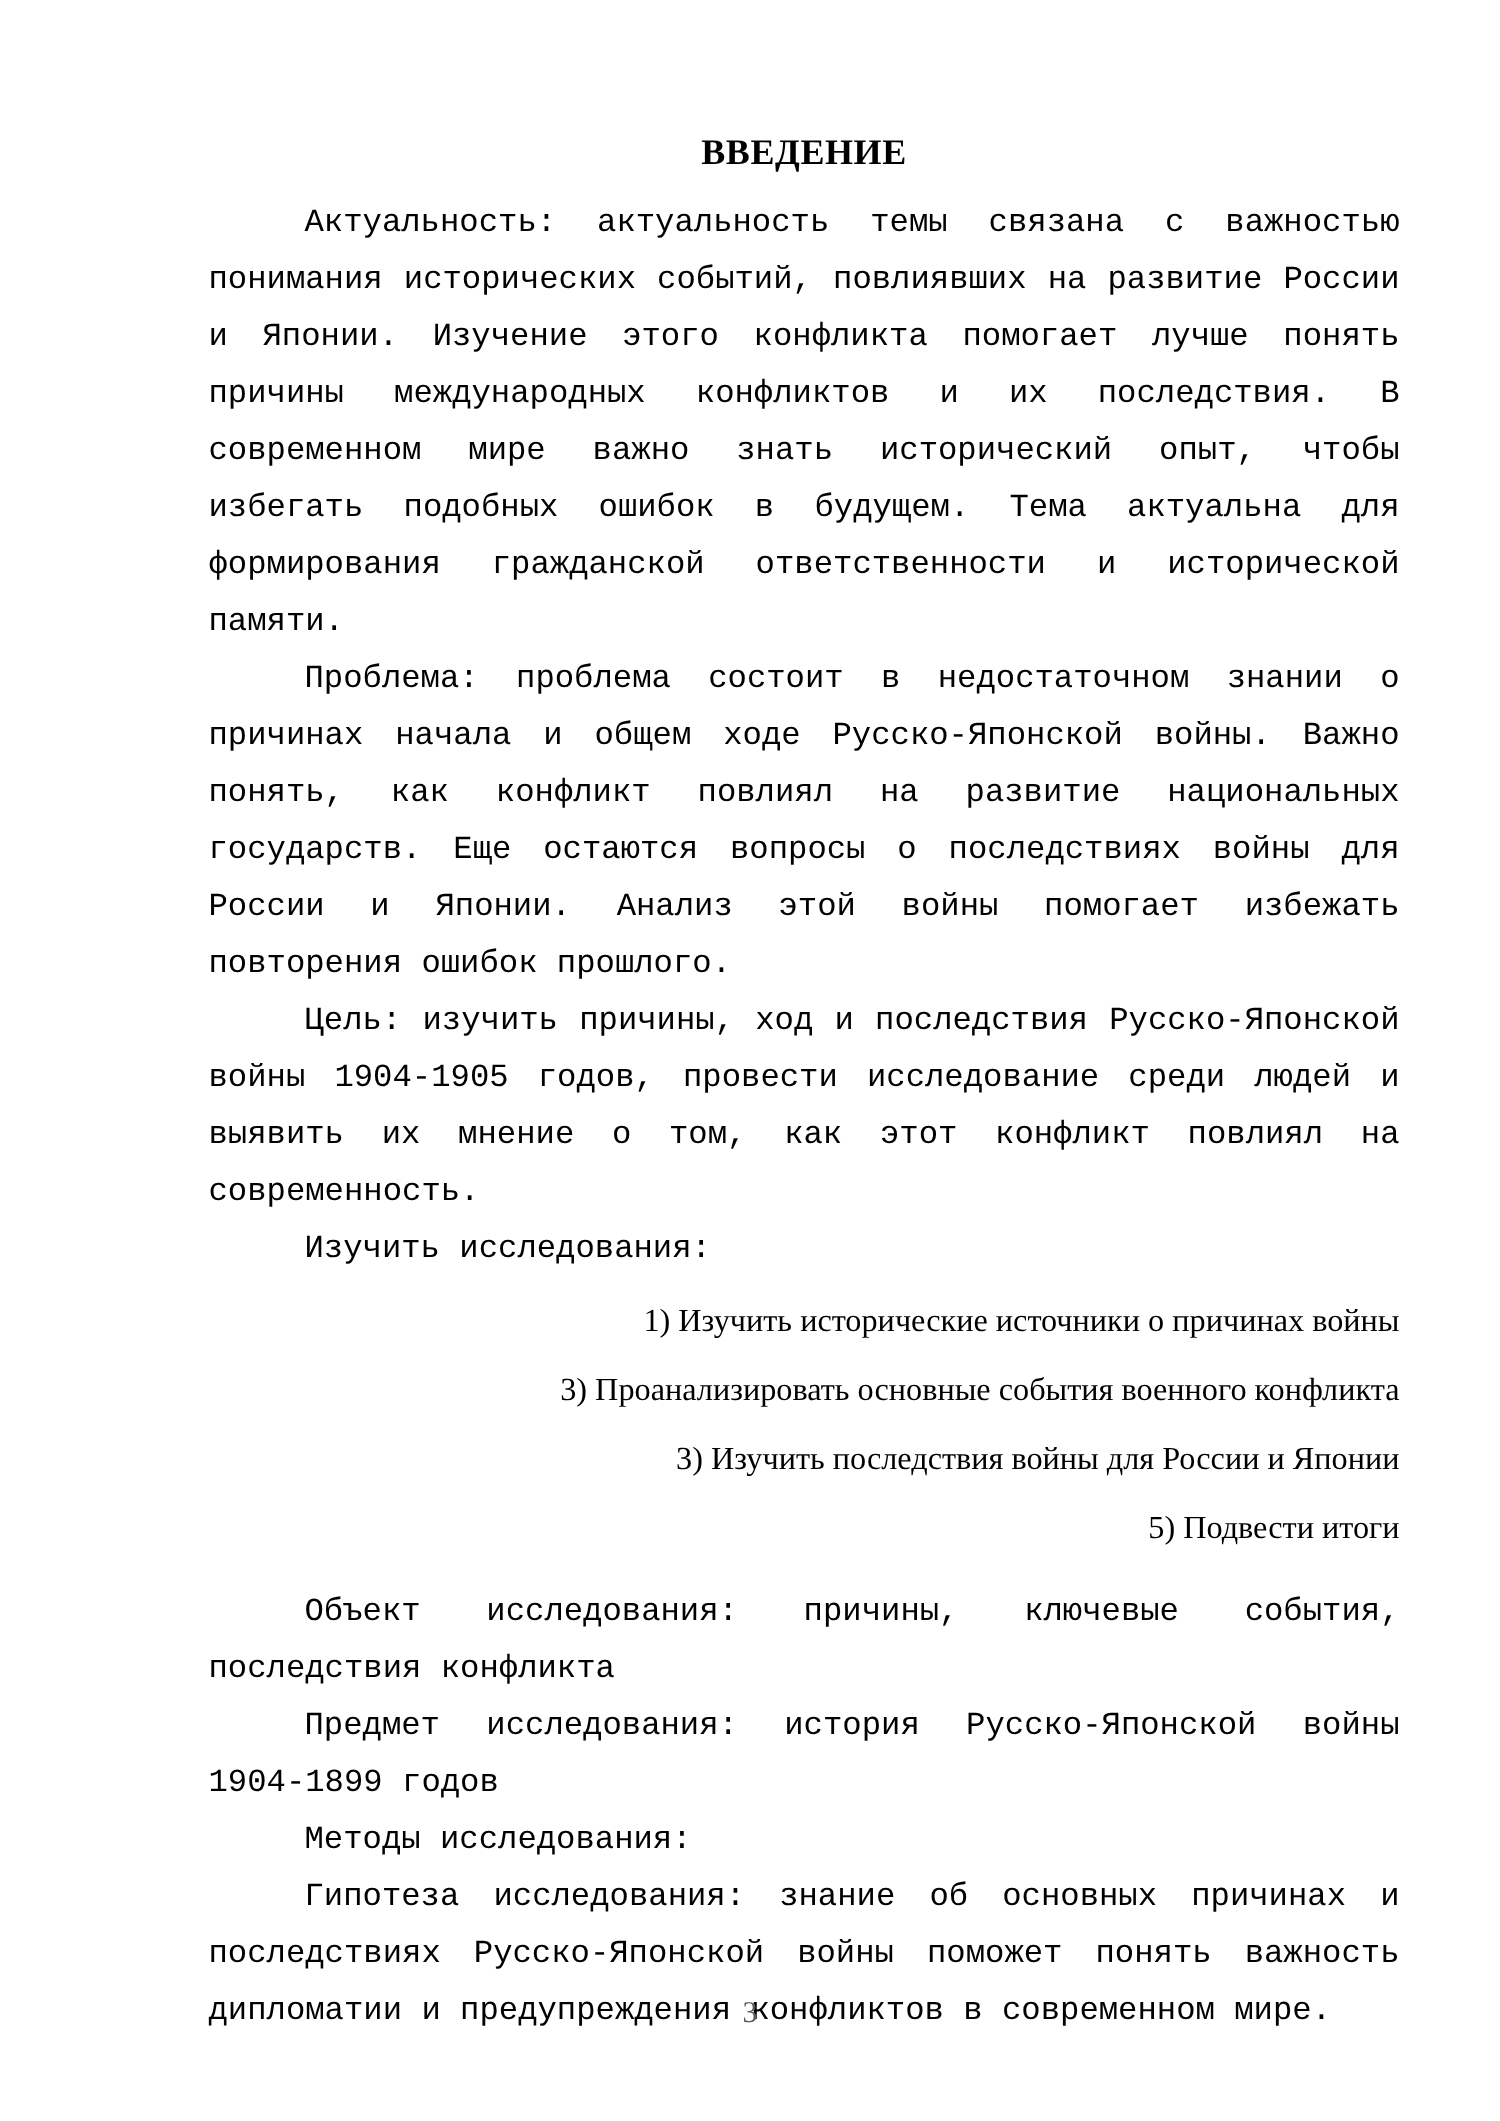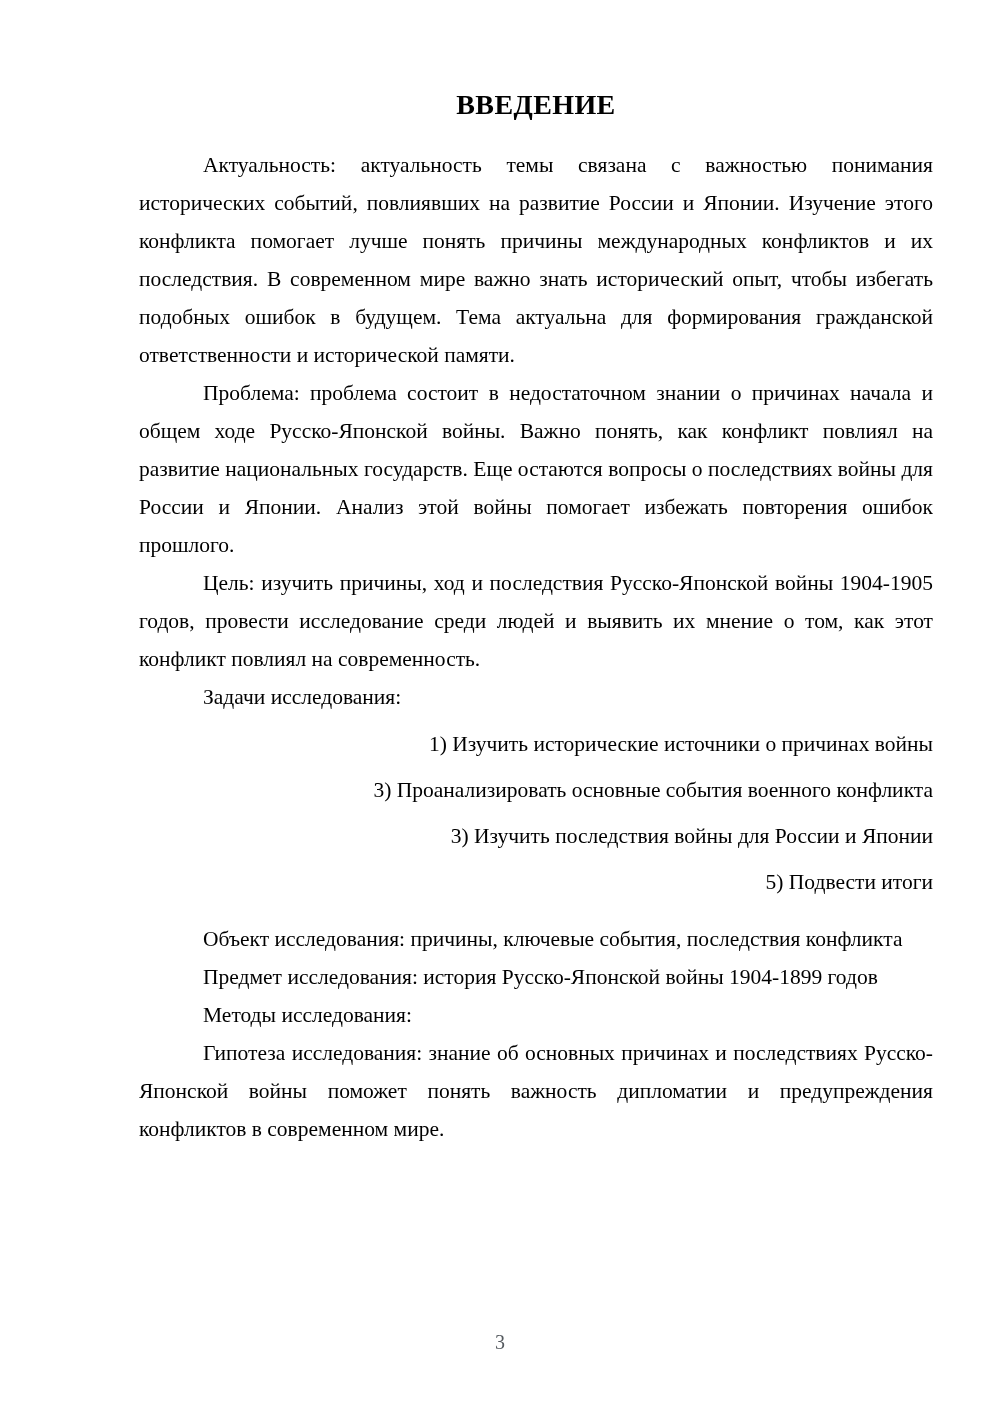--- a/index.html
+++ b/index.html
@@ -21,36 +21,37 @@
   }
 
   .content {
     position: absolute;
     left: 139px;
     top: 88px;
     width: 794px;
   }
 
   .doc-title {
-    font-size: 28px;
+    font-size: 24px;
     font-weight: bold;
     text-align: center;
     letter-spacing: 0.4px;
-    margin: 0 0 24px 0;
+    margin: 0 0 13px 0;
     line-height: 1.2;
   }
 
   .para {
     font-size: 21.5px;
     line-height: 38px;
     text-align: justify;
     text-justify: inter-word;
     text-indent: 64px;
     margin: 0;
     hyphens: none;
+    font-family: Liberation Mono, monospace;
   }
 
   .para.last-line-left {
     text-align-last: left;
   }
 
   .list {
     list-style: none;
     margin: 9px 0 9px 0;
     padding: 0;
@@ -91,21 +92,21 @@
   <div class="content">
 
     <h1 class="doc-title">ВВЕДЕНИЕ</h1>
 
     <p class="para">Актуальность: актуальность темы связана с важностью понимания исторических событий, повлиявших на развитие России и Японии. Изучение этого конфликта помогает лучше понять причины международных конфликтов и их последствия. В современном мире важно знать исторический опыт, чтобы избегать подобных ошибок в будущем. Тема актуальна для формирования гражданской ответственности и исторической памяти.</p>
 
     <p class="para">Проблема: проблема состоит в недостаточном знании о причинах начала и общем ходе Русско-Японской войны. Важно понять, как конфликт повлиял на развитие национальных государств. Еще остаются вопросы о последствиях войны для России и Японии. Анализ этой войны помогает избежать повторения ошибок прошлого.</p>
 
     <p class="para">Цель: изучить причины, ход и последствия Русско-Японской войны 1904-1905 годов, провести исследование среди людей и выявить их мнение о том, как этот конфликт повлиял на современность.</p>
 
-    <p class="para last-line-left">Задачи исследования:</p>
+    <p class="para last-line-left">Изучить исследования:</p>
 
     <ul class="list">
       <li class="list-item">1) Изучить исторические источники о причинах войны</li>
       <li class="list-item">3) Проанализировать основные события военного конфликта</li>
       <li class="list-item">3) Изучить последствия войны для России и Японии</li>
       <li class="list-item">5) Подвести итоги</li>
     </ul>
 
     <div class="spacer-sm"></div>
 

